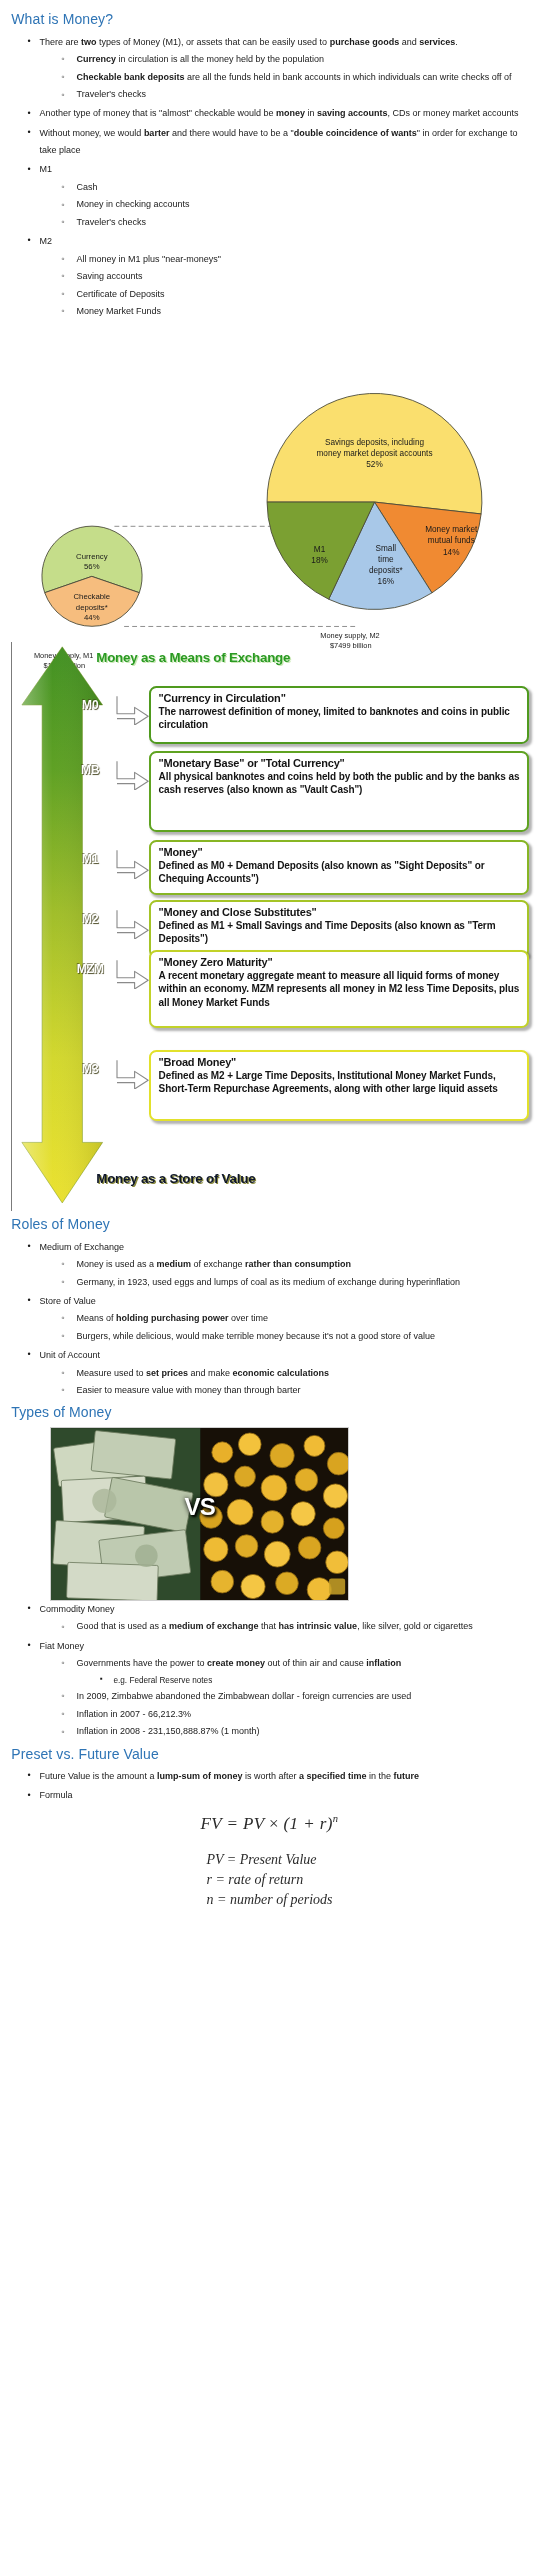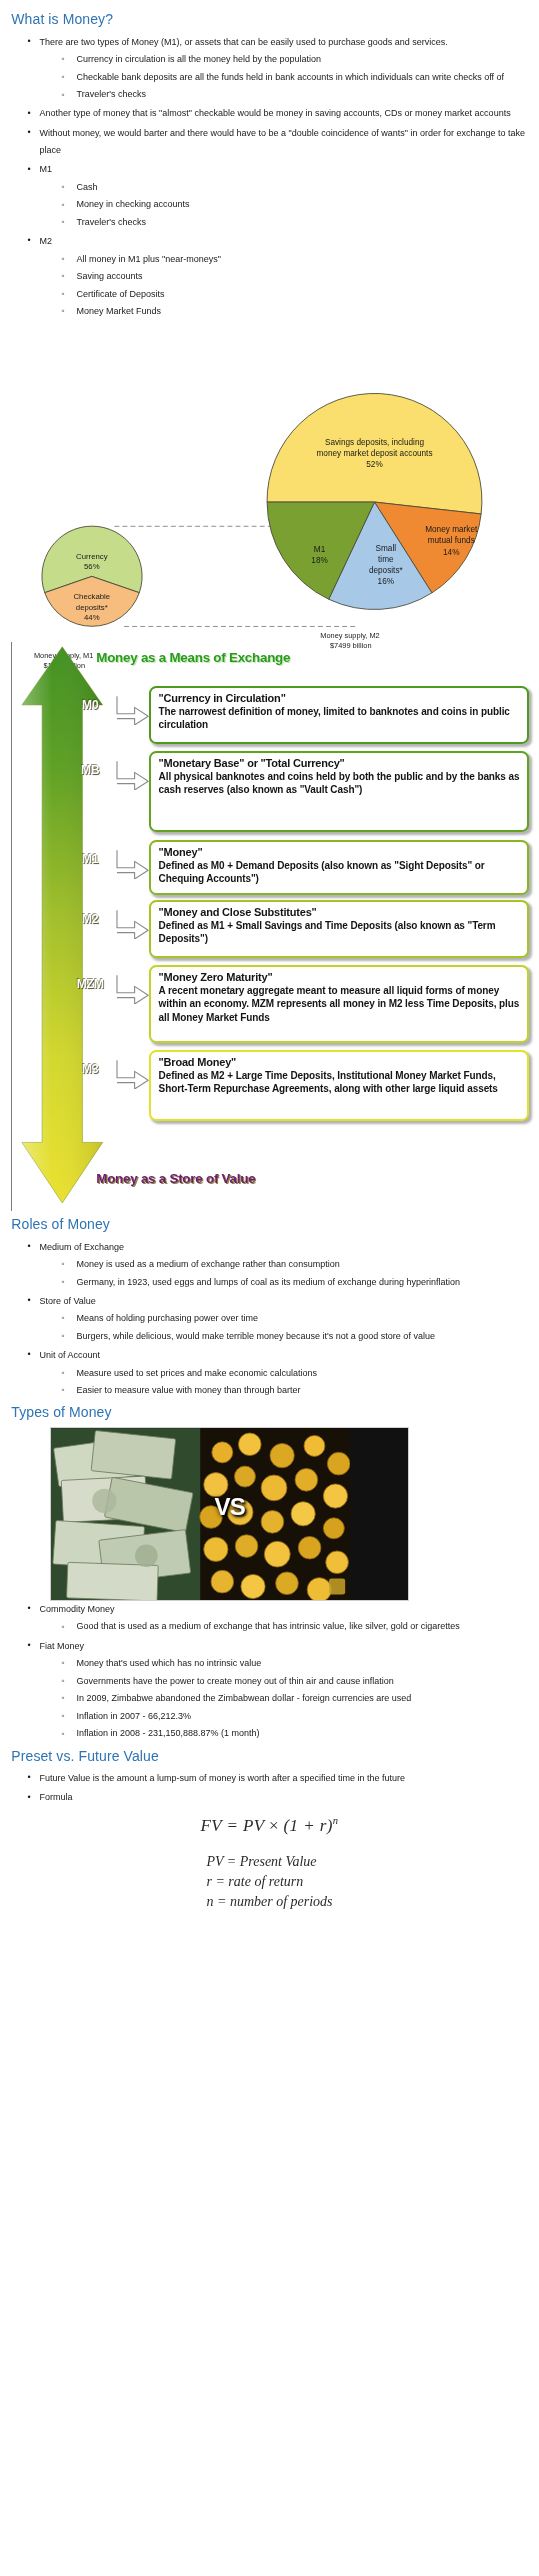--- a/index.html
+++ b/index.html
@@ -52,21 +52,21 @@
     position: relative;
     font-size: 8.2px;
     line-height: 1.9;
     padding-left: 16px;
   }
   ul.lvl3 > li::before {
     content: "\25AA";
     position: absolute; left: 2.4px; top: -1.6px;
     font-size: 8px; color:#1a1a1a;
   }
-  b { font-weight: 400; text-align: center; }
+  b { font-weight: 700; text-align: center; }
 
   
   .pie-figure { position: relative; width: 517px; height: 315px; margin: 4.8px 0 1.6px 0; }
   .pie-svg { position:absolute; left:0; top:0; }
   .pie-caption {
     position: absolute;
     font-family: "Liberation Sans", sans-serif;
     font-size: 7.4px; color:#1a1a1a; line-height:1.45;
   }
   .pie-caption .l2 { padding-left: 9.7px; }
@@ -79,21 +79,21 @@
     margin: 1.6px 0 4.8px 0;
     border-left: 0.8px solid #7b7b7b;
   }
   .mdiag-title {
     position:absolute;
     font-family:"Liberation Sans", sans-serif;
     font-weight:700; font-size:13.3px;
     letter-spacing:-0.2px;
   }
   .t-green { color:#2a9a23; text-shadow: 1.2px 1.2px 0 #c9e8b4; left:84px; top:7.3px; }
-  .t-yellow { color:#701a75; text-shadow: 1.2px 1.2px 0 #8a8a3a; left:84px; top:529px; }
+  .t-yellow { color:#0f172a; text-shadow: 1.2px 1.2px 0 #8a8a3a; left:84px; top:529px; }
 
   .mrow { position: absolute; left: 53px; }
   .mtag {
     position:absolute; left:0; width:50px;
     text-align:center;
     font-family:"Liberation Sans", sans-serif;
     font-weight:700; font-size:12px; color:#ffffff;
     text-shadow: 0.8px 0.8px 0.8px rgba(60,60,20,.9), -0.6px -0.6px 0 rgba(60,60,20,.55);
   }
   .mbox {
@@ -113,21 +113,21 @@
     margin:0;
     font-family:"Liberation Sans", sans-serif;
     font-weight:700; font-size:10px; color:#141414;
     line-height:1.33; letter-spacing:-0.1px;
   }
   .connector { position:absolute; left:50px; width:36px; }
 
   
   .money-photo {
     position: relative;
-    width: 359px; height: 174px;
+    width: 299px; height: 174px;
     margin: 0 0 0 39px;
     border: 0.8px solid #cfcfcf;
     overflow: hidden;
     background:#111;
   }
   .vs-badge {
     position:absolute; left:50%; top:46%;
     transform: translate(-50%,-50%);
     font-family:"Liberation Sans", sans-serif;
     font-weight:700; font-size:24px; color:#ffffff;
@@ -302,21 +302,21 @@
         <div class="mrow" style="top: 258px; width: 464px; height: 58px;">
           <div class="mtag" style="top: 11.3px;">M2</div>
           <svg class="connector" width="36" height="32" viewBox="0 0 44 40" style="top: 6.5px;">
             <path d="M 2 4 L 2 26 L 24 26 L 24 18 L 41 29 L 24 40 L 24 32 L 2 32" fill="#ffffff" stroke="#8a8a8a" stroke-width="1.4" stroke-linejoin="round"></path>
           </svg>
           <div class="mbox" style="border-color: rgb(165, 196, 38); height: 58px;">
             <h4>"Money and Close Substitutes"</h4>
             <p>Defined as M1 + Small Savings and Time Deposits (also known as "Term Deposits")</p>
           </div>
         </div>
-        <div class="mrow" style="top: 323px; width: 464px; height: 88px;">
+        <div class="mrow" style="top: 308px; width: 464px; height: 88px;">
           <div class="mtag" style="top: 11.3px;">MZM</div>
           <svg class="connector" width="36" height="32" viewBox="0 0 44 40" style="top: 6.5px;">
             <path d="M 2 4 L 2 26 L 24 26 L 24 18 L 41 29 L 24 40 L 24 32 L 2 32" fill="#ffffff" stroke="#8a8a8a" stroke-width="1.4" stroke-linejoin="round"></path>
           </svg>
           <div class="mbox" style="border-color: rgb(194, 210, 40); height: 78px;">
             <h4>"Money Zero Maturity"</h4>
             <p>A recent monetary aggregate meant to measure all liquid forms of money within an economy. MZM represents all money in M2 less Time Deposits, plus all Money Market Funds</p>
           </div>
         </div>
         <div class="mrow" style="top: 408px; width: 464px; height: 71px;">
@@ -397,22 +397,23 @@
       <rect x="344" y="186" width="20" height="20" rx="3" fill="#c9a227" opacity=".85"></rect>
     </svg>
     <div class="vs-badge">VS</div>
   </div>
 
   <ul class="lvl1" id="list-types-of-money">
       <li><span>Commodity Money</span><ul class="lvl2">
           <li><span>Good that is used as a <b>medium of exchange</b> that <b>has intrinsic value</b>, like silver, gold or cigarettes</span></li>
         </ul></li>
       <li><span>Fiat Money</span><ul class="lvl2">
-          <li><span>Money that's used which has <b>no intrinsic value</b></span></li>
-          <li><span>Governments have the power to <b>create money</b> out of thin air and cause <b>inflation</b></span></li>
+          <li><span>Governments have the power to <b>create money</b> out of thin air and cause <b>inflation</b></span><ul class="lvl3">
+              <li><span>e.g. Federal Reserve notes</span></li>
+            </ul></li>
           <li><span>In 2009, Zimbabwe abandoned the Zimbabwean dollar - foreign currencies are used</span></li>
           <li><span>Inflation in 2007 - 66,212.3%</span></li>
           <li><span>Inflation in 2008 - 231,150,888.87% (1 month)</span></li>
         </ul></li>
     </ul>
 
   <h2 class="section-title">Preset vs. Future Value</h2>
   <ul class="lvl1" id="list-present-vs-future">
       <li><span>Future Value is the amount a <b>lump-sum of money</b> is worth after <b>a specified time</b> in the <b>future</b></span></li>
       <li><span>Formula</span></li>

